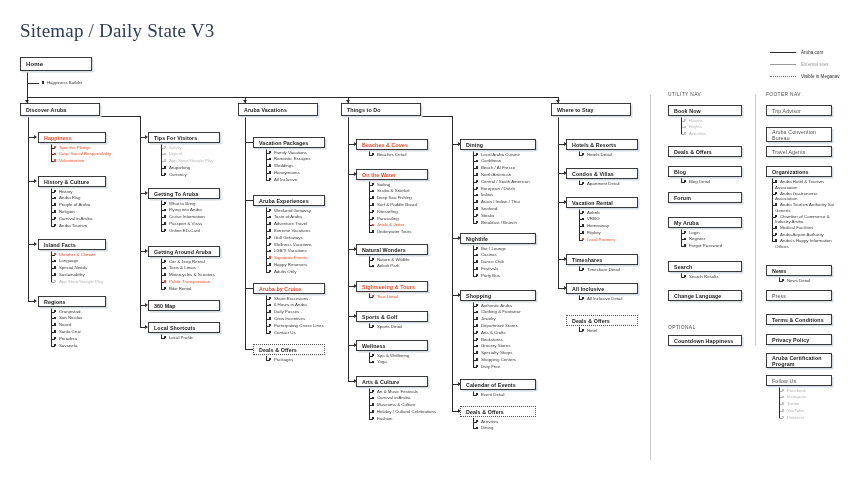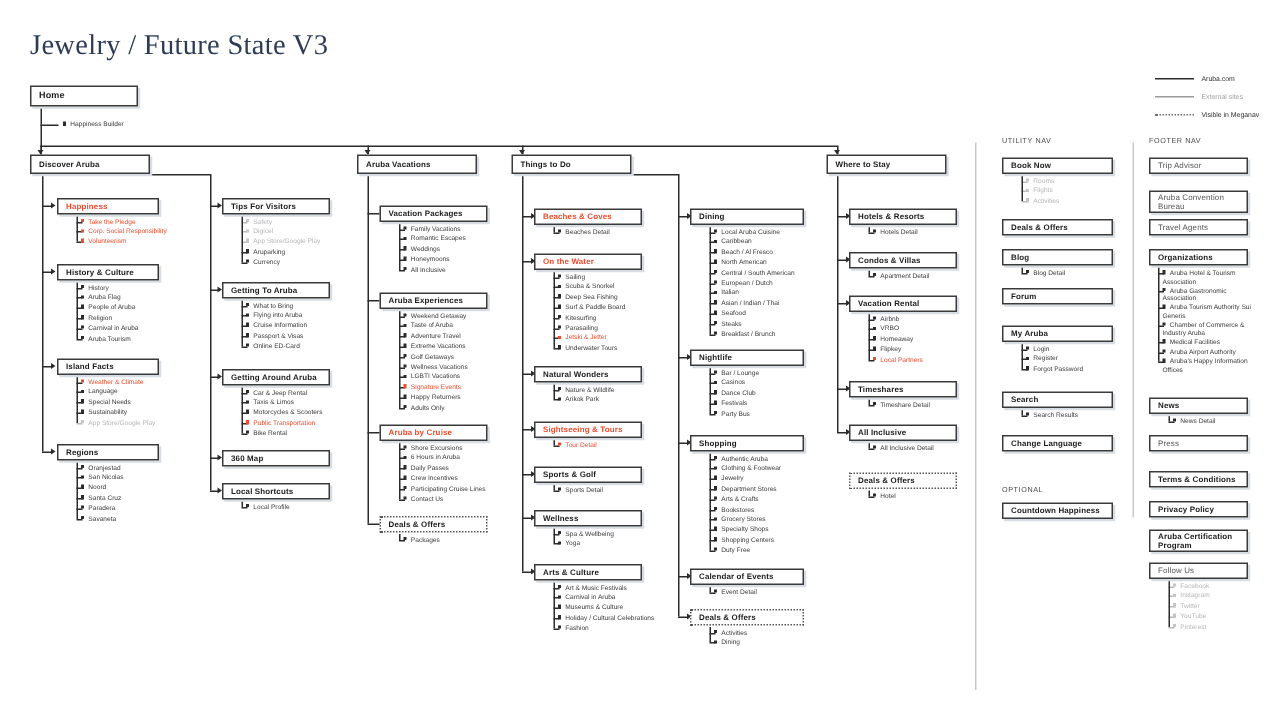--- a/index.html
+++ b/index.html
@@ -80,21 +80,21 @@
   }
 
   .sectlabel {
     position: absolute; font-size: 4.8px; color: #4a4a4a; letter-spacing: .4px;
   }
 </style>
 </head>
 <body>
 
 <div id="root">
-  <div class="title">Jewelry / Future State V3</div>
+  <div class="title">Sitemap / Daily State V3</div>
 
   <div class="legend">
     <div class="legend-row">
       <span class="legend-line l-solid"></span>
       <span class="legend-label">Aruba.com</span>
     </div>
     <div class="legend-row muted">
       <span class="legend-line l-gray"></span>
       <span class="legend-label">External sites</span>
     </div>

